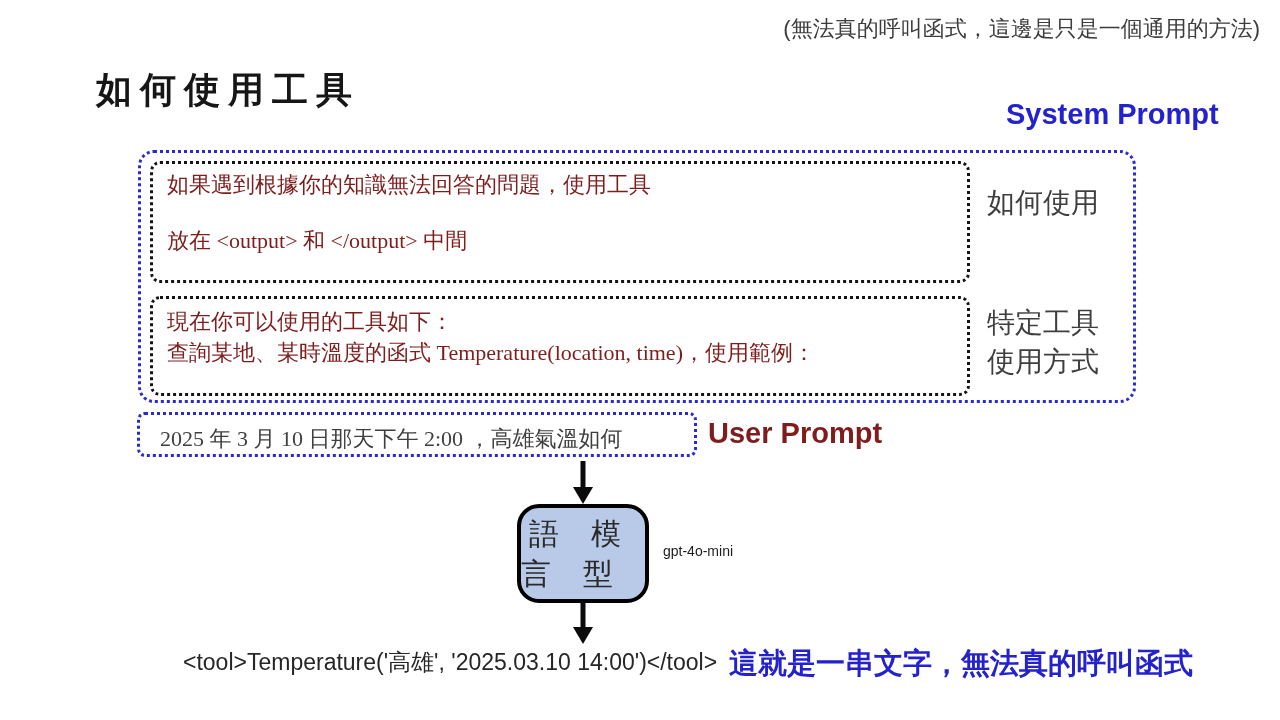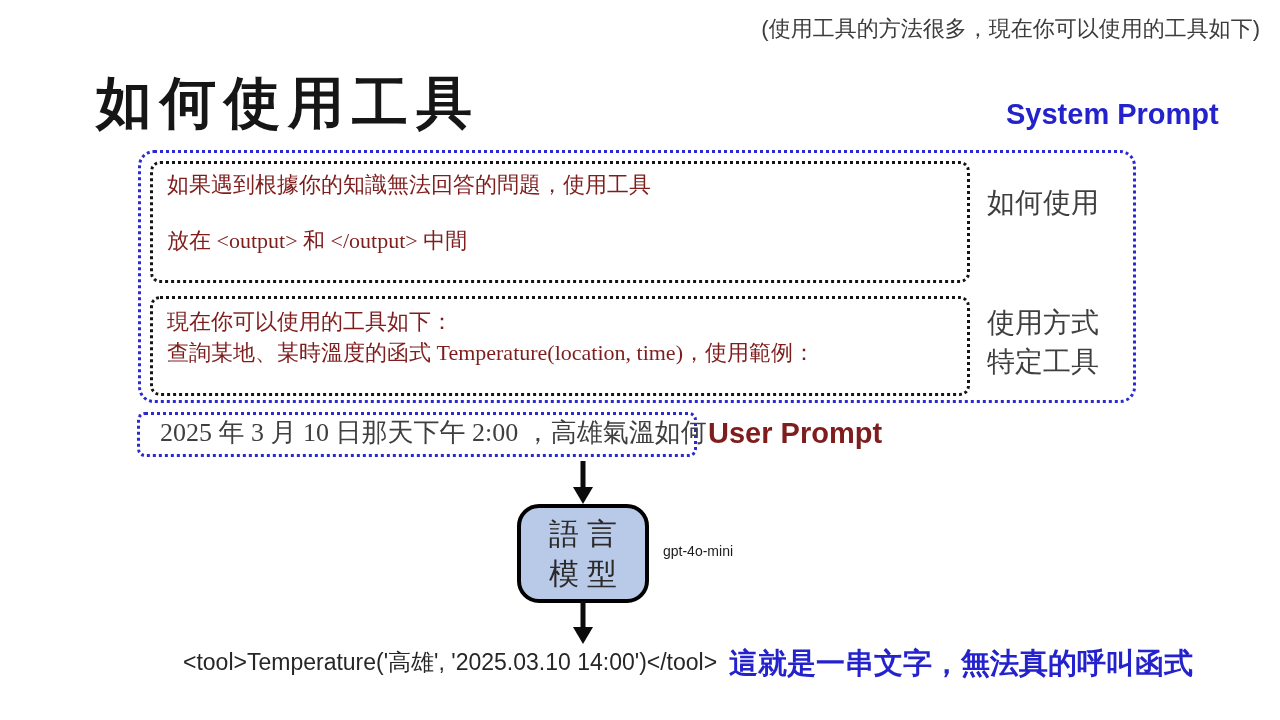--- a/index.html
+++ b/index.html
@@ -12,21 +12,21 @@
   }
   .serif { font-family:"Liberation Serif", serif; }
 
   .note {
     position:absolute; top:14px; right:20px;
     font-size:22px; color:#3c3c3c; white-space:nowrap;
   }
 
   .title {
     position:absolute; left:96px; top:66px;
-    font-size:56px; letter-spacing:8px; color:#161616; white-space:nowrap;text-align:right;
+    font-size:36px; letter-spacing:8px; color:#161616; white-space:nowrap;text-align:right;
   }
 
   .sys-label {
     position:absolute; left:1006px; top:98px;
     font-size:29px; font-weight:bold; color:#2322cd; white-space:nowrap;
   }
 
   .sys-box {
     position:absolute; left:138px; top:150px; width:998px; height:253px;
     border:3px dotted #2a2ad0; border-radius:16px;
@@ -45,37 +45,37 @@
   .side-label {
     position:absolute; left:846px; width:150px;
     font-size:28px; line-height:39px; color:#3f3f3f; white-space:nowrap;
   }
   .side-label-1 { top:30px; }
   .side-label-2 { top:150px; }
 
   .user-box {
     position:absolute; left:137px; top:412px; width:560px; height:45px;
     border:3px dotted #2a2ad0; border-radius:8px;
-    display:flex; align-items:flex-start; padding-left:20px;
-    font-size:26px; color:#3f3f3f; white-space:nowrap;
+    display:flex; align-items:flex-end; padding-left:20px;
+    font-size:22px; color:#3f3f3f; white-space:nowrap;
   }
 
   .user-label {
     position:absolute; left:708px; top:417px;
     font-size:29px; font-weight:bold; color:#7f1d1d; white-space:nowrap;
   }
 
   .arrow { position:absolute; width:26px; height:44px; }
   .arrow-1 { left:570px; top:461px; }
   .arrow-2 { left:570px; top:601px; }
 
   .model-box {
     position:absolute; left:517px; top:504px; width:132px; height:99px;
     background:#b9c9e8; border:4px solid #000000; border-radius:22px;
-    display:flex; flex-direction:column; align-items:center; justify-content:center;
+    display:flex; flex-direction:row; align-items:center; justify-content:center;
     font-size:30px; line-height:40px; letter-spacing:8px; color:#2a2a2a;
     text-indent:8px;
   }
 
   .model-name {
     position:absolute; left:663px; top:543px;
     font-size:14px; color:#1c1c1c; white-space:nowrap;
   }
 
   .tool-call {
@@ -84,21 +84,21 @@
   }
 
   .annotation {
     position:absolute; left:729px; top:644px;
     font-size:29px; font-weight:bold; color:#2322cd; white-space:nowrap;
   }
 </style>
 </head>
 <body>
 
-<div class="note">(使用工具的方法很多，現在你可以使用的工具如下)</div>
+<div class="note">(無法真的呼叫函式，這邊是只是一個通用的方法)</div>
 
 <h1 class="title">如何使用工具</h1>
 
 <div class="sys-label">System Prompt</div>
 
 <div class="sys-box">
 
   <div class="inner-box general-box serif">
     <div>如果遇到根據你的知識無法回答的問題，使用工具</div>
     <div class="spacer-line"></div>
@@ -108,22 +108,22 @@
   <div class="inner-box tools-box serif">
     <div>現在你可以使用的工具如下：</div>
     <div>查詢某地、某時溫度的函式 Temperature(location, time)，使用範例：</div>
   </div>
 
   <div class="side-label side-label-1">
     <div>如何使用</div>
   </div>
 
   <div class="side-label side-label-2">
+    <div>特定工具</div>
     <div>使用方式</div>
-    <div>特定工具</div>
   </div>
 
 </div>
 
 <div class="user-box serif">
   <span>2025 年 3 月 10 日那天下午 2:00 ，高雄氣溫如何</span>
 </div>
 
 <div class="user-label">User Prompt</div>
 

